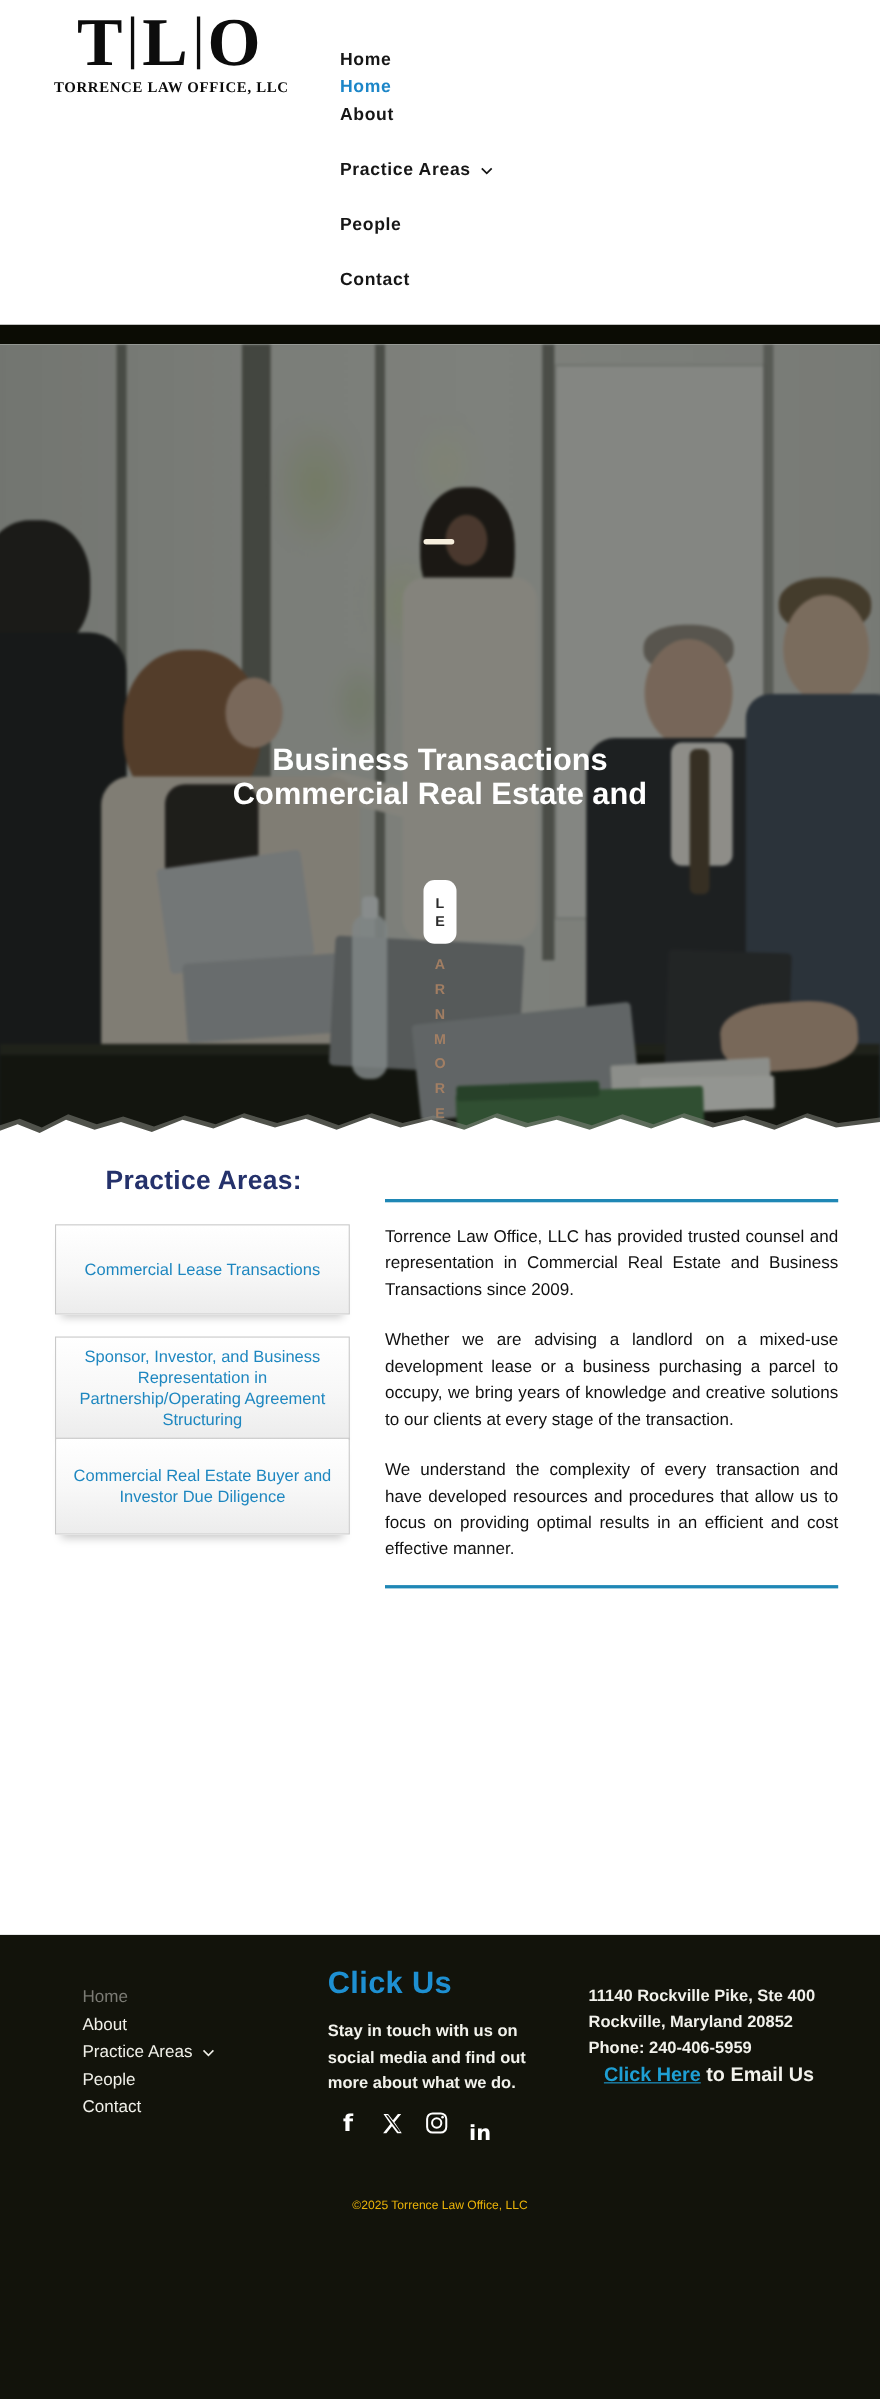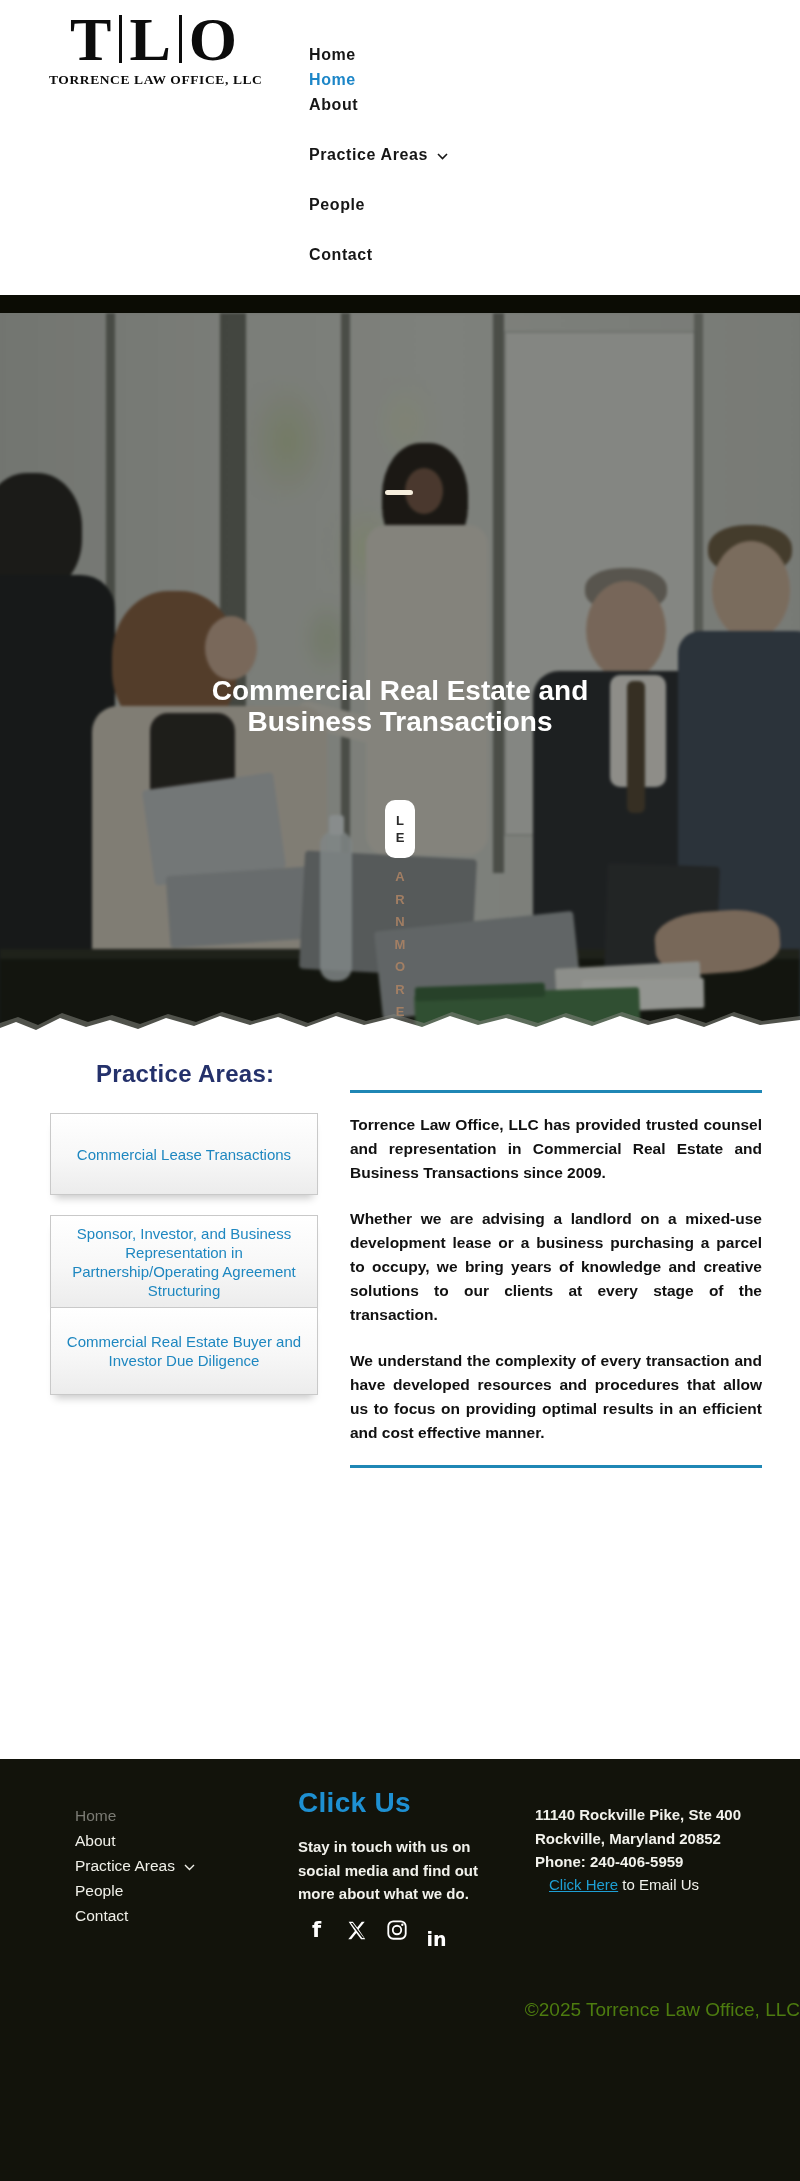--- a/index.html
+++ b/index.html
@@ -72,42 +72,42 @@
             display:flex; align-items:center; justify-content:center; padding:8px 14px; cursor:pointer;
             box-shadow:0 8px 8px -5px rgba(0,0,0,0.22); font-family:"Liberation Sans", sans-serif; }
   .pa-btn.b1 { top:73px;  min-height:82px; }
   .pa-btn.b2 { top:175px; min-height:88px; }
   .pa-btn.b3 { top:267px; min-height:88px; }
 
   .copy-col { position:absolute; left:350px; top:50px; width:412px; }
   .rule { border:none; height:3px; background:#1f87b5; }
   .rule.top { margin-bottom:20px; }
   .rule.bottom { margin-top:20px; }
-  .copy-col p { font-size:15.5px; font-weight:700; color:#111111; line-height:24px;
+  .copy-col p { font-size:15.5px; font-weight:400; color:#111111; line-height:24px;
                 text-align:justify; margin-bottom:22px; }
   .copy-col p:last-of-type { margin-bottom:0; }
 
   
   .footer { position:relative; width:800px; height:422px; background:#12130b; }
   .f-col1 { position:absolute; left:75px; top:44px; display:flex; flex-direction:column; }
   .f-nav-item { font-size:15.5px; color:#f0f0e9; line-height:25px; cursor:pointer; display:flex;
                 align-items:center; white-space:nowrap; }
   .f-nav-item.current { color:#7b7b74; }
   .f-heading { font-size:28px; font-weight:700; color:#1e90d2; letter-spacing:0.3px; }
   .f-col2 { position:absolute; left:298px; top:28px; width:208px; }
   .f-col3 { position:absolute; left:535px; top:28px; width:232px; }
   .f-body { margin-top:16px; font-size:15px; font-weight:700; color:#f2f2ec; line-height:23.5px; }
   .social-row { margin-top:12px; display:flex; align-items:center; gap:15px; padding-left:6px; }
   .social-ic { width:25px; height:25px; display:flex; align-items:center; justify-content:center;
                color:#ffffff; cursor:pointer; }
   .social-ic .glyph { font-family:"DejaVu Sans", sans-serif; font-weight:700; font-size:21px; line-height:25px; color:#fff; }
-  .email-line { margin-top:2px; font-size:15px; font-weight:400; color:#f2f2ec; padding-left:14px; }
+  .email-line { margin-top:2px; font-size:18px; font-weight:700; color:#f2f2ec; padding-left:14px; }
   .email-link { color:#1e9fd4; text-decoration:underline; cursor:pointer; }
-  .copyright { position:absolute; left:0; top:240px; width:800px; text-align:right;
-               font-size:19px; color:#4d7c0f; }
+  .copyright { position:absolute; left:0; top:240px; width:800px; text-align:center;
+               font-size:11px; color:#eab308; }
 </style>
 </head>
 <body>
 
 <div class="page">
 
   <header class="header">
     <div class="logo">
       <div class="logo-big">
         <span>T</span>
@@ -195,22 +195,22 @@
       <div style="left:582px;top:666px;width:122px;height:30px;background:#f2f3ee;transform:rotate(-1deg);border-radius:2px;"></div>
       <div style="left:415px;top:678px;width:225px;height:52px;background:#3f7d44;transform:rotate(-2deg);border-radius:3px;"></div>
       <div style="left:415px;top:672px;width:130px;height:14px;background:#2f6636;transform:rotate(-2deg);border-radius:3px;"></div>
     </div>
 
     <div class="overlay"></div>
 
     <div class="white-dash"></div>
 
     <div class="hero-sub">
+      <span style="display:block">Business Transactions</span>
       <span style="display:block">Commercial Real Estate and</span>
-      <span style="display:block">Business Transactions</span>
     </div>
 
     <div class="learn-more">
       <div class="lm-pill">
         <span>L</span>
         <span>E</span>
       </div>
       <div class="lm-rest">
         <span>A</span>
         <span>R</span>

